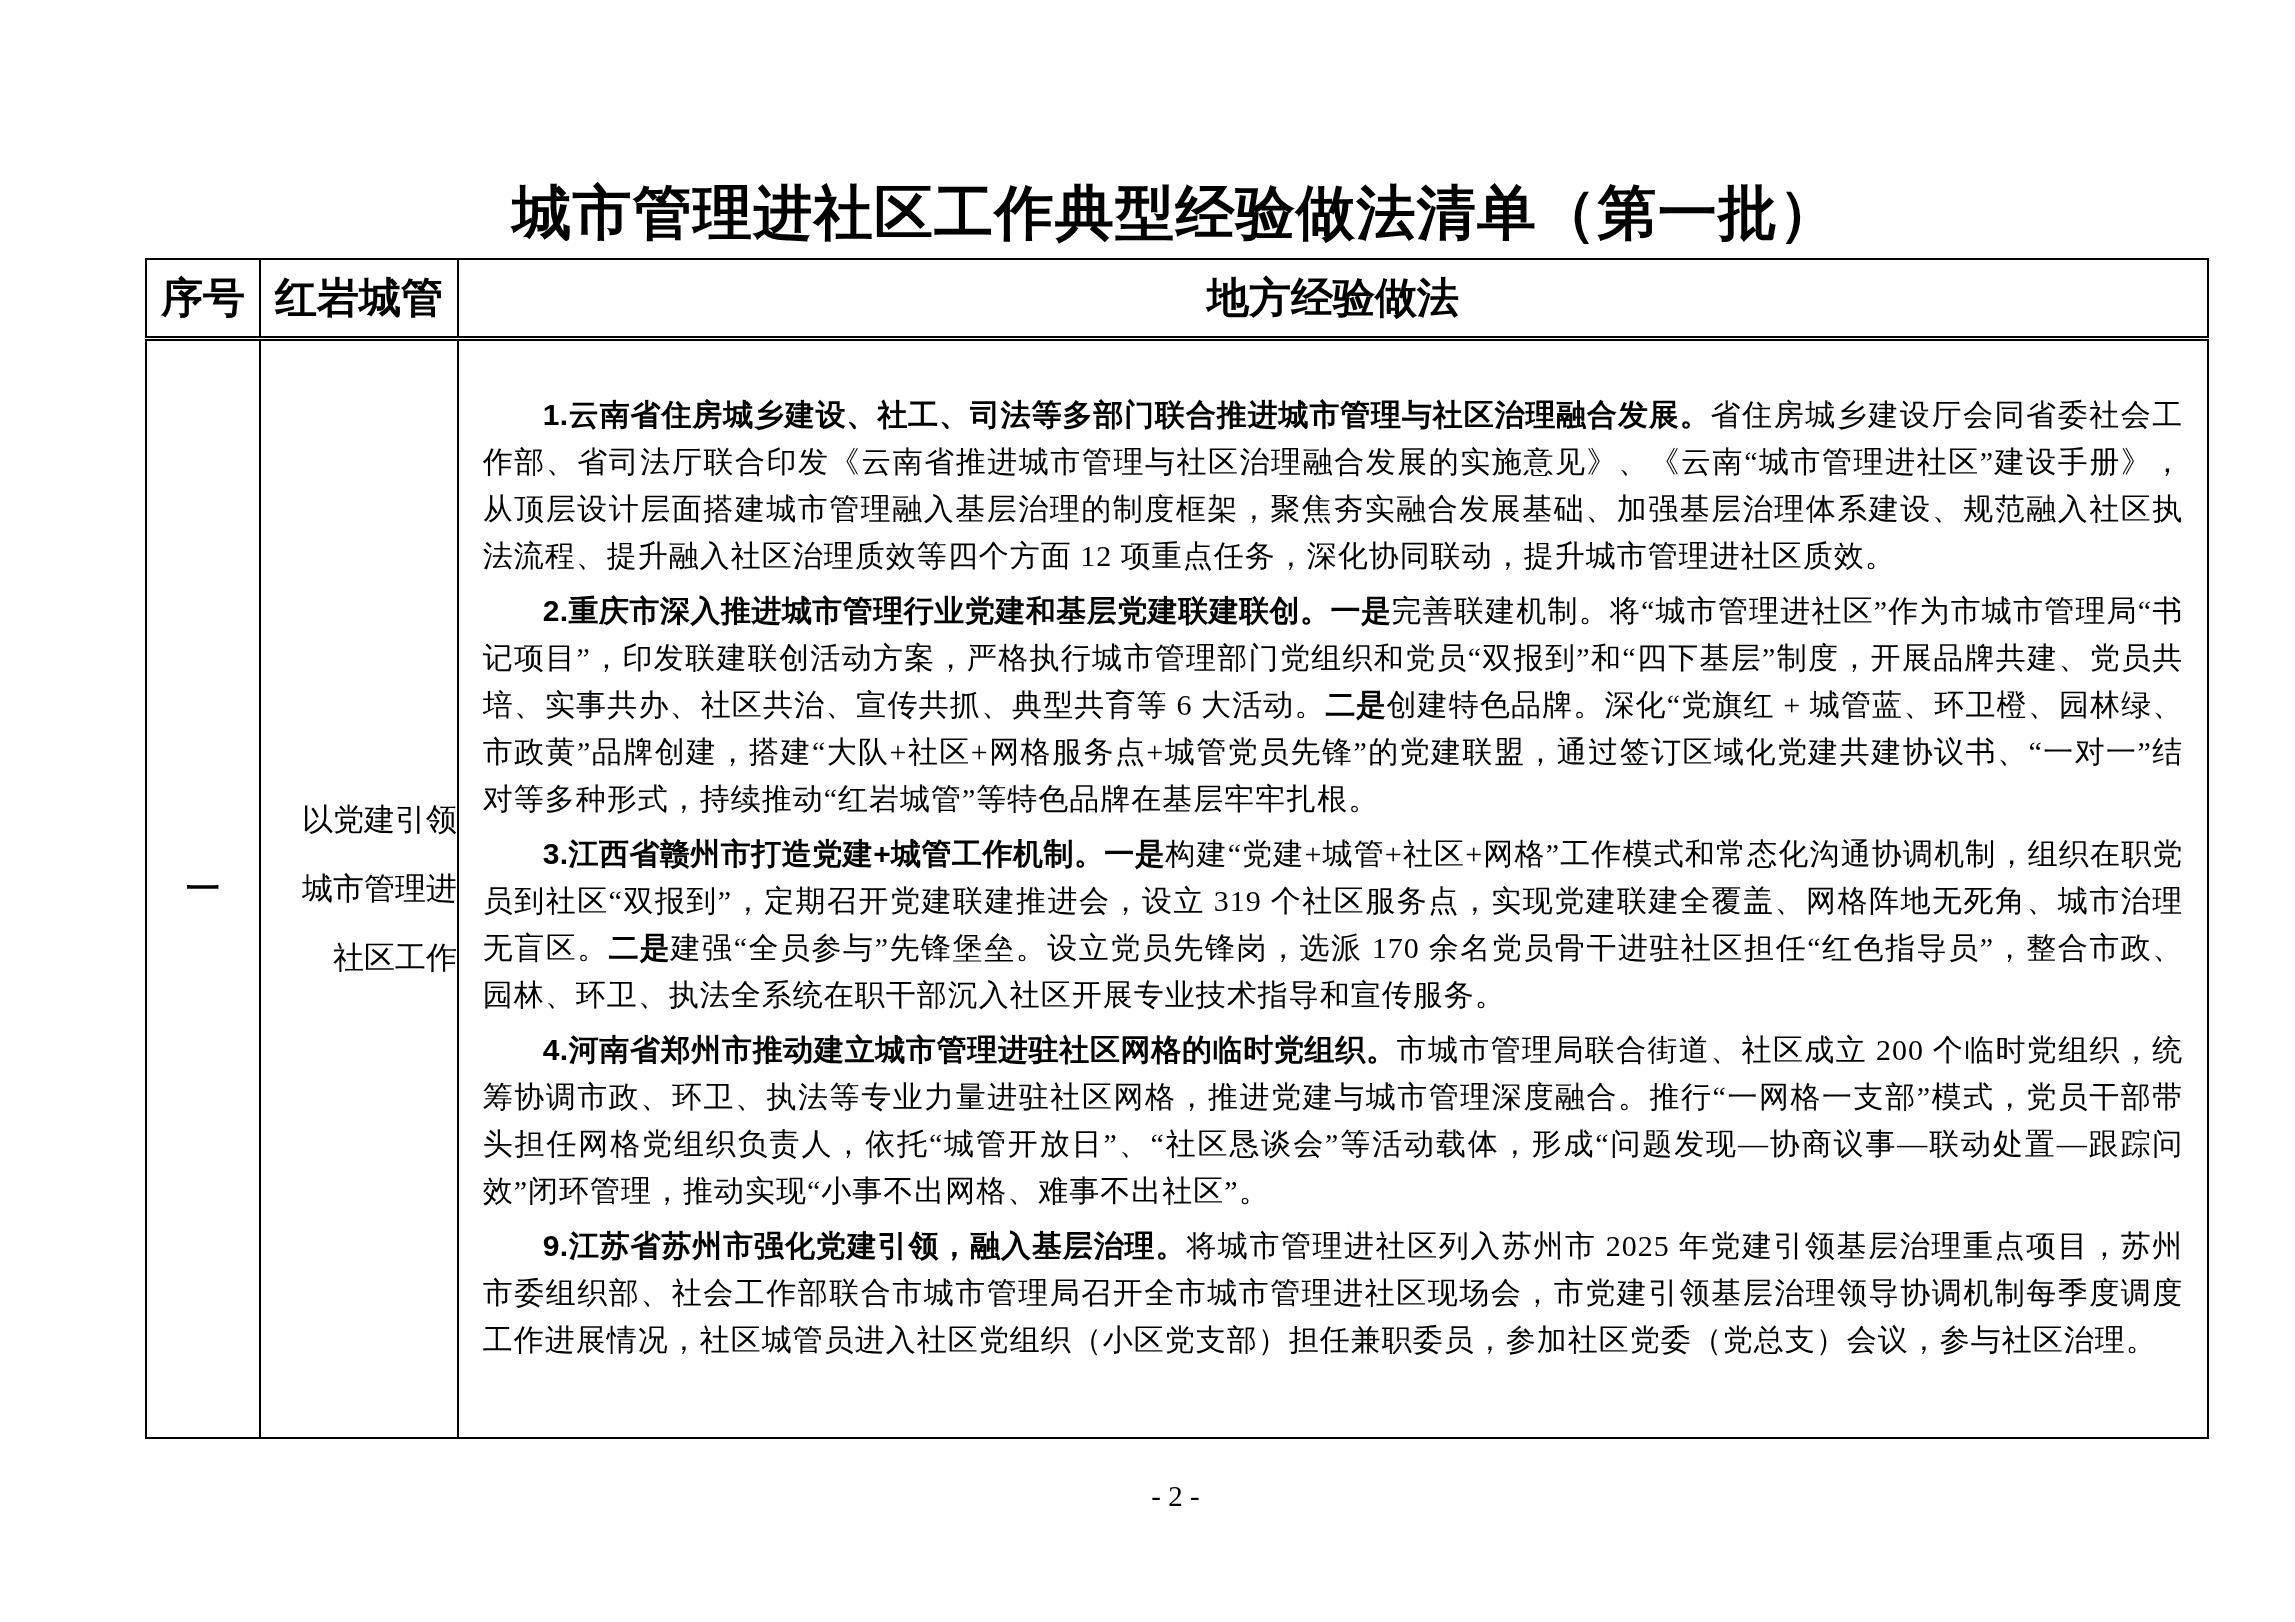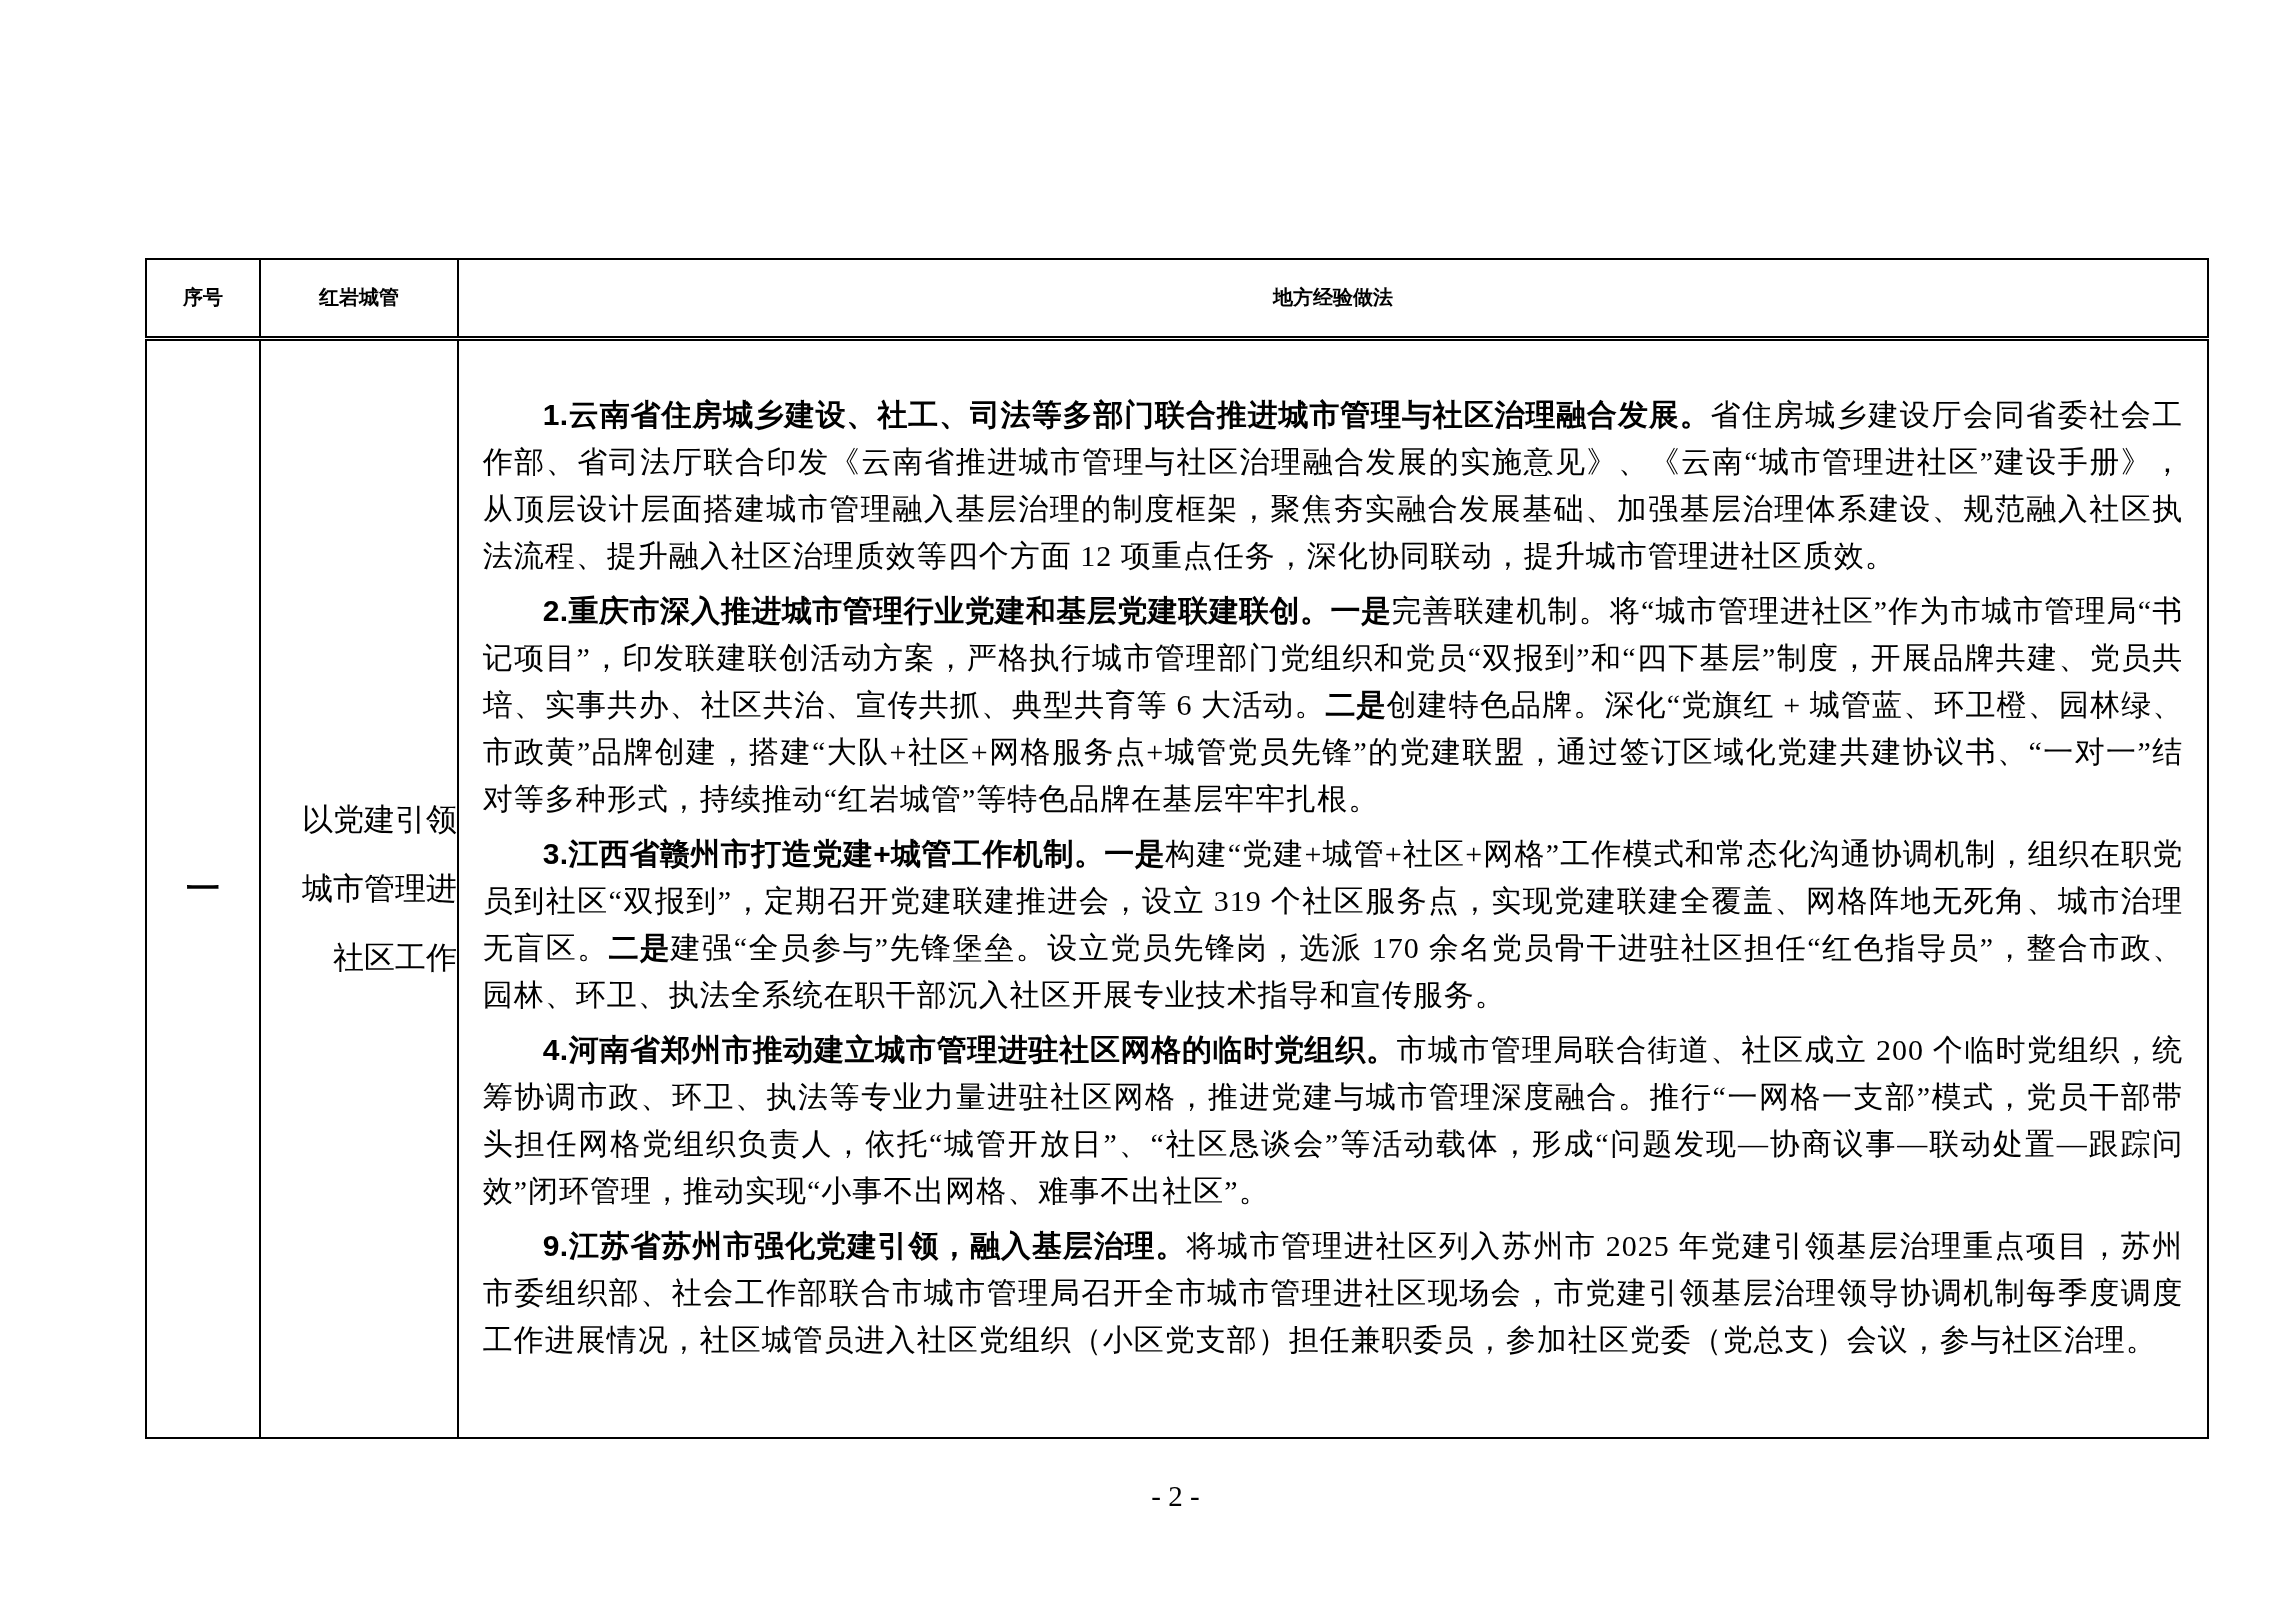--- a/index.html
+++ b/index.html
@@ -41,21 +41,21 @@
   .doc-table th, .doc-table td {
     border: 2px solid #000000;
     padding: 0;
     vertical-align: middle;
   }
   .doc-table thead tr { height: 79px; }
   .doc-table tbody tr { height: 1100px; }
   .doc-table thead th {
     font-family: "Liberation Sans", "DejaVu Sans", sans-serif;
     font-weight: bold;
-    font-size: 20px;
+    font-size: 42px;
     text-align: center;
     border-bottom: 5.9px double #000000;
   }
   .col-index   { width: 114px; }
   .col-measure { width: 198px; }
   .col-detail  { width: 1750px; }
   td.cell-index {
     text-align: center;
     font-size: 34px;
     font-weight: bold;
@@ -94,20 +94,21 @@
     text-align: center;
     font-size: 29px;
     font-family: "Liberation Serif", "DejaVu Serif", serif;
   }
 </style>
 </head>
 <body>
 
 <div class="page">
 
+  <div class="doc-title">城市管理进社区工作典型经验做法清单（第一批）</div>
 
   <table class="doc-table">
     <colgroup>
       <col class="col-index">
       <col class="col-measure">
       <col class="col-detail">
     </colgroup>
     <thead>
       <tr>
         <th>序号</th>

